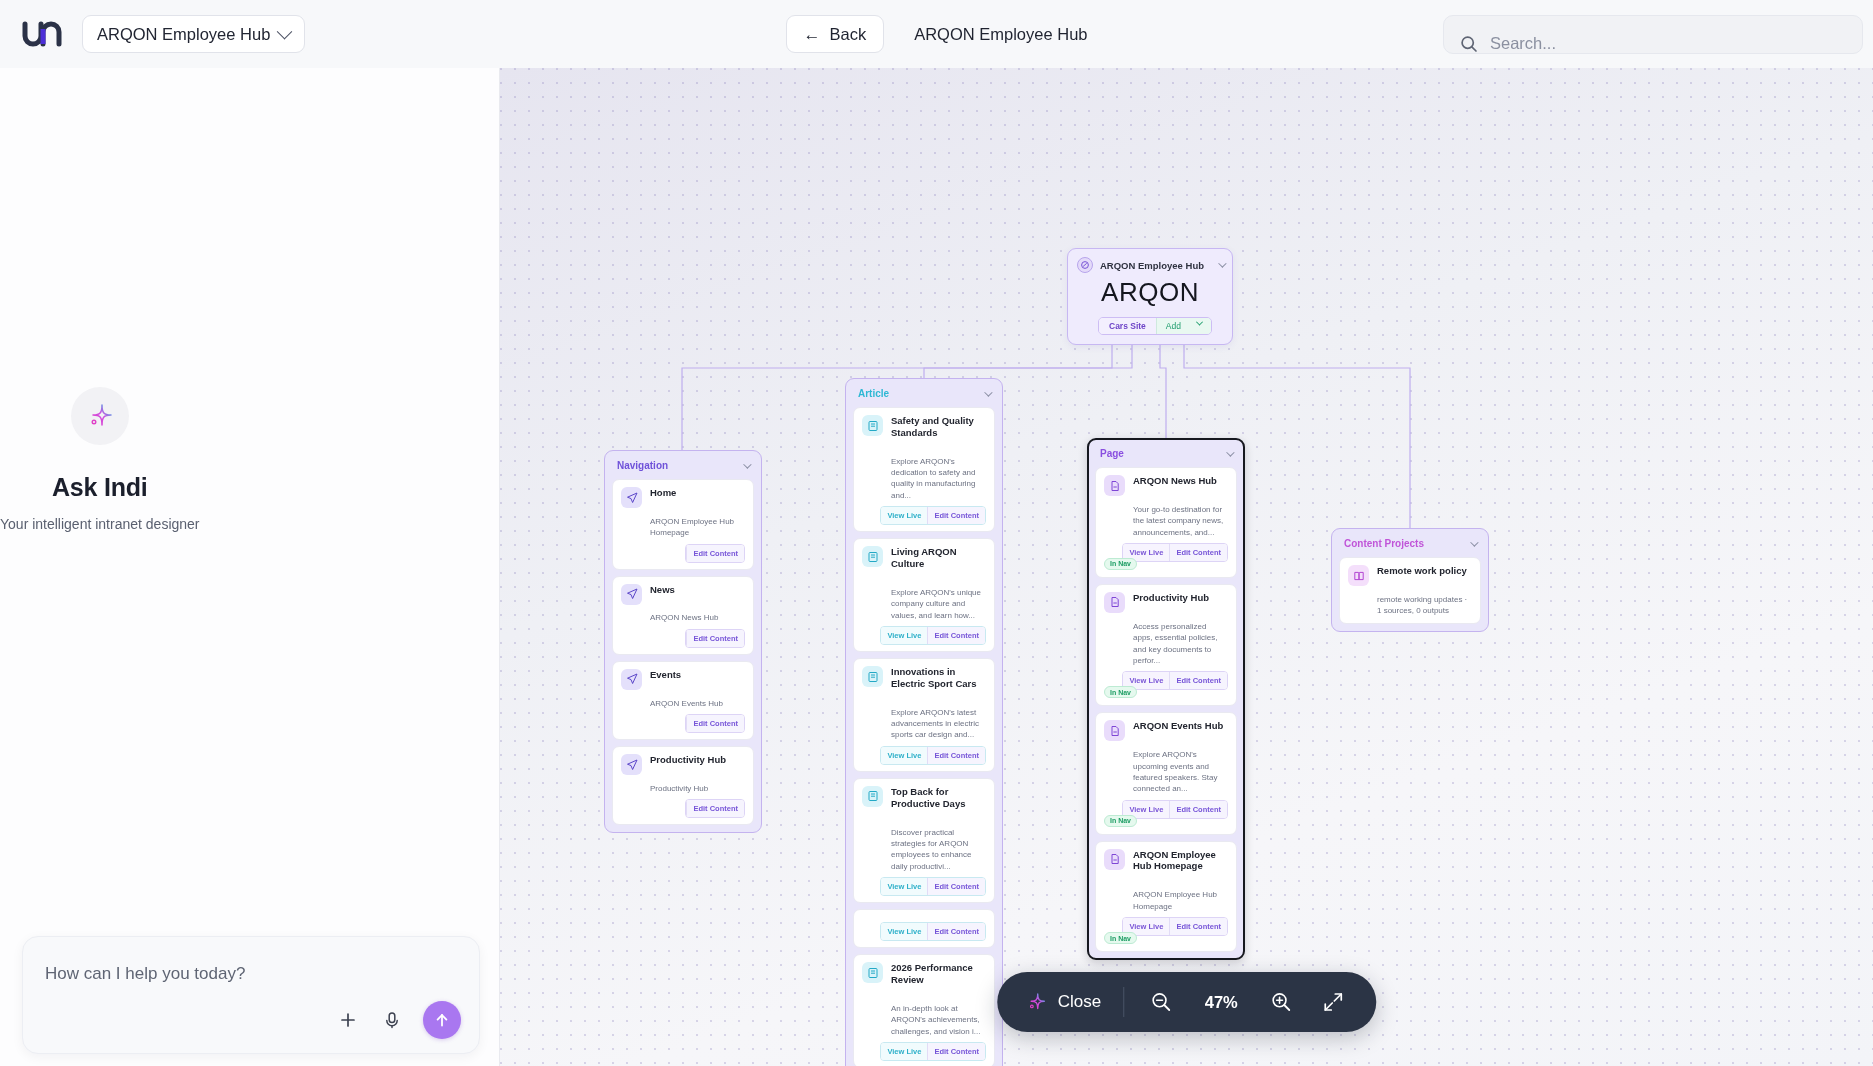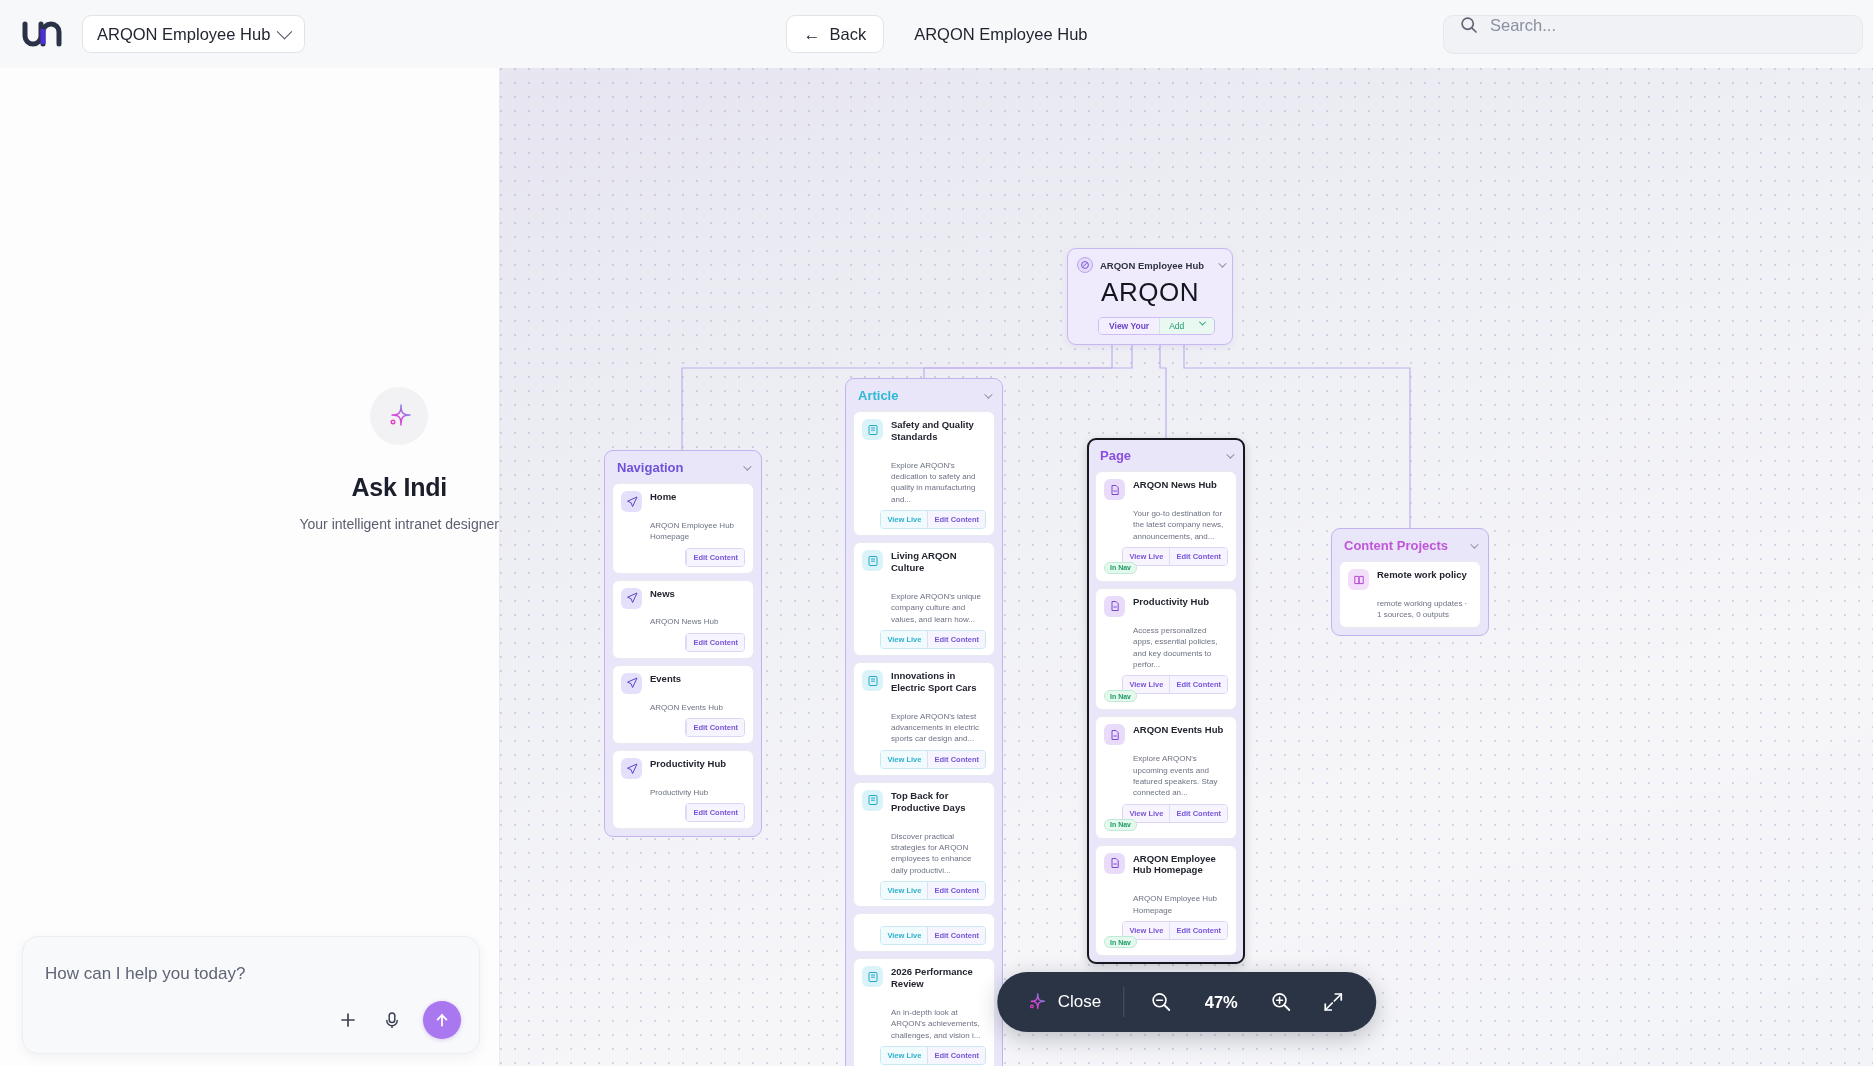--- a/index.html
+++ b/index.html
@@ -35,30 +35,30 @@
     height: 38px; padding: 0 17px; border: 1px solid #e1e3ea; border-radius: 9px;
     background: #fff; display: flex; align-items: center; gap: 9px;
     font-size: 16.5px; color: #1f2330; cursor: pointer;
   }
   .arrow-left { font-size: 17px; line-height: 1; }
   .center-title { font-size: 16.5px; color: #1f2330; white-space: nowrap; }
 
   .search-box {
     position: absolute; right: 10px; top: 15px; width: 420px; height: 39px;
     background: #f1f2f5; border: 1px solid #e6e8ee; border-radius: 10px;
-    display: flex; align-items: flex-start; gap: 12px; padding: 0 16px;
+    display: flex; align-items: flex-end; gap: 12px; padding: 0 16px;
     cursor: text;
   }
   .search-box .ph { font-size: 16.5px; color: #8b90a0; }
 
   
   .left-panel {
     position: absolute; left: 0; top: 68px; width: 500px; height: 998px;
     background: #fdfdfe; border-right: 1px solid #e9eaef;
-    display: flex; flex-direction: column; align-items: flex-end;
+    display: flex; flex-direction: column; align-items: flex-start;
   }
   .indi-wrap { margin-top: 319px; display:flex; flex-direction: column; align-items:center; }
   .indi-circle {
     width: 58px; height: 58px; border-radius: 50%; background: #f2f2f5;
     display:flex; align-items:center; justify-content:center;
   }
   .indi-title { margin-top: 28px; font-size: 25px; font-weight: 700; color: #1b1f2c; letter-spacing: -0.2px;}
   .indi-sub { margin-top: 14px; font-size: 14px; color: #5a6070; }
 
   .composer {
@@ -107,21 +107,21 @@
   .btn-add { padding: 3px 9px; font-size: 8.5px; font-weight:400; color:#1f9d6d; background:#e9f8f1; border-left:1px solid #cfe9de; display:flex; align-items:flex-start; gap:16px; cursor:pointer; }
   .chev-xs { width:5px;height:5px;border-right:1.2px solid currentColor;border-bottom:1.2px solid currentColor;transform:rotate(45deg) translate(-1px,-1px);display:inline-block;}
 
   
   .group {
     border-radius: 9px; padding: 7px;
     background: #e9e6fa; border: 1.2px solid #c4b3ef;
   }
   .group.selected { border: 2px solid #16181f; background:#e9e6fa; padding:6px; box-shadow:0 3px 10px rgba(20,20,40,.18); }
   .group-head { display:flex; align-items:center; justify-content:space-between; padding: 2px 5px 8px 5px; }
-  .group-title { font-size: 13px; font-weight: 700; }
+  .group-title { font-size: 10px; font-weight: 700; }
   .group-title.nav { color:#6f52d9; }
   .group-title.article { color:#2eb8d4; }
   .group-title.page { color:#8a4fe0; }
   .group-title.cp { color:#c055d8; }
   .chev-head { width:6px;height:6px;border-right:1.3px solid #8a8fa3;border-bottom:1.3px solid #8a8fa3;transform:rotate(45deg) translateY(-2px);}
 
   .card {
     background: #ffffff; border: 1px solid #e9e9f1; border-radius: 7px;
     padding: 7px 8px 6px 8px; margin-bottom: 6px; position: relative;
   }
@@ -266,21 +266,21 @@
         <svg width="10" height="10" viewBox="0 0 10 10">
             <circle cx="5" cy="5" r="3.4" fill="none" stroke="#7a55d6" stroke-width="1"></circle>
             <line x1="3.4" y1="6.2" x2="6.4" y2="3.6" stroke="#7a55d6" stroke-width="1" stroke-linecap="round"></line>
           </svg>
       </div>
       <div class="root-title">ARQON Employee Hub</div>
       <i class="chev-head"></i>
     </div>
     <div class="root-logo">ARQON</div>
     <div class="root-btns">
-      <div class="btn-viewsite">View Your</div>
+      <div class="btn-viewsite">Cars Site</div>
       <div class="btn-add">
         <span>Add</span>
         <i class="chev-xs"></i>
       </div>
     </div>
   </div>
 
   <div class="node group" id="grp-navigation">
     <div class="group-head">
       <span class="group-title nav">Navigation</span>

